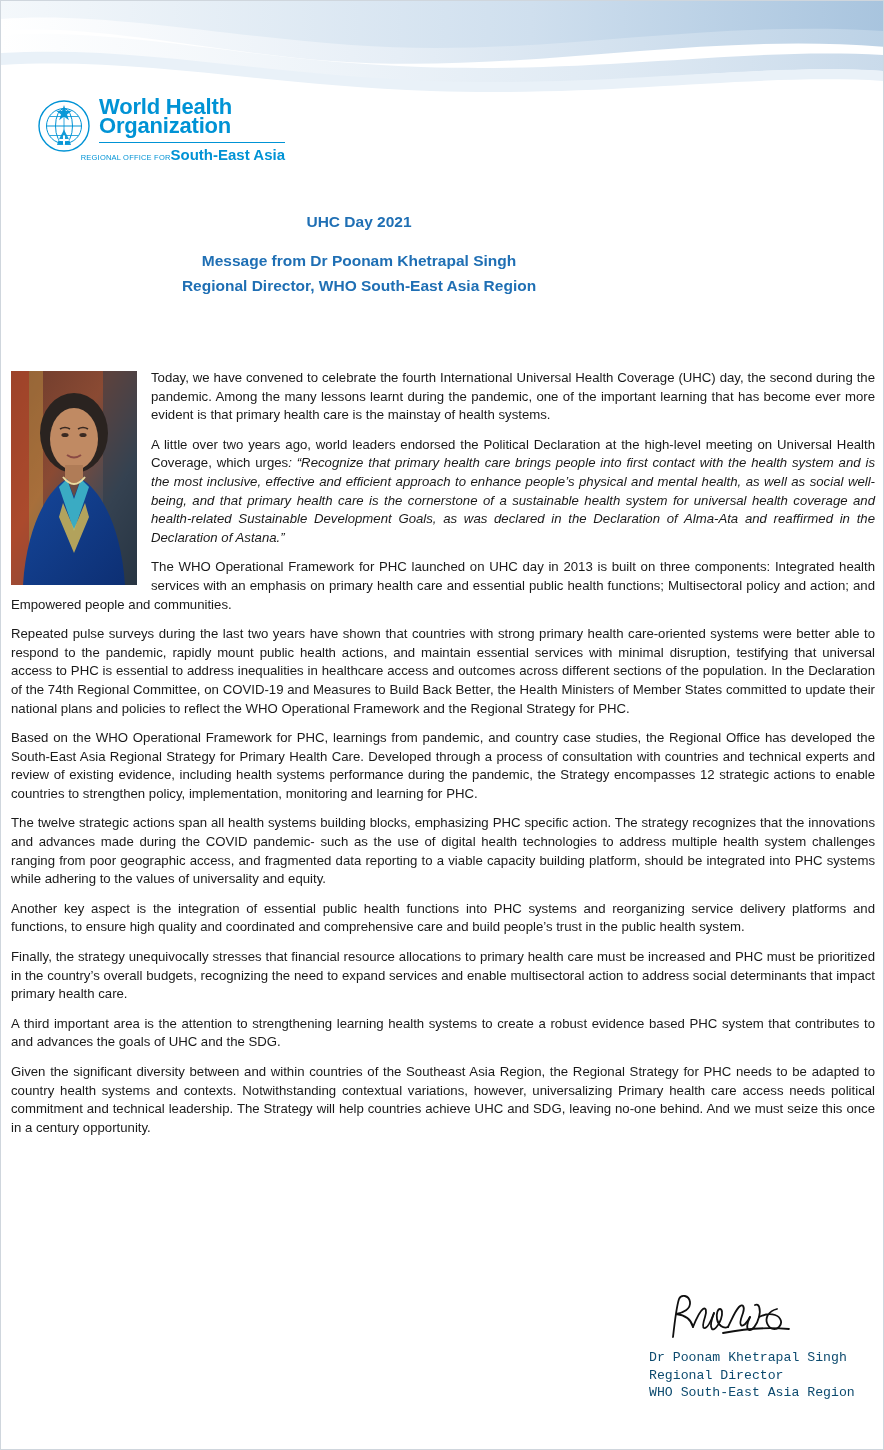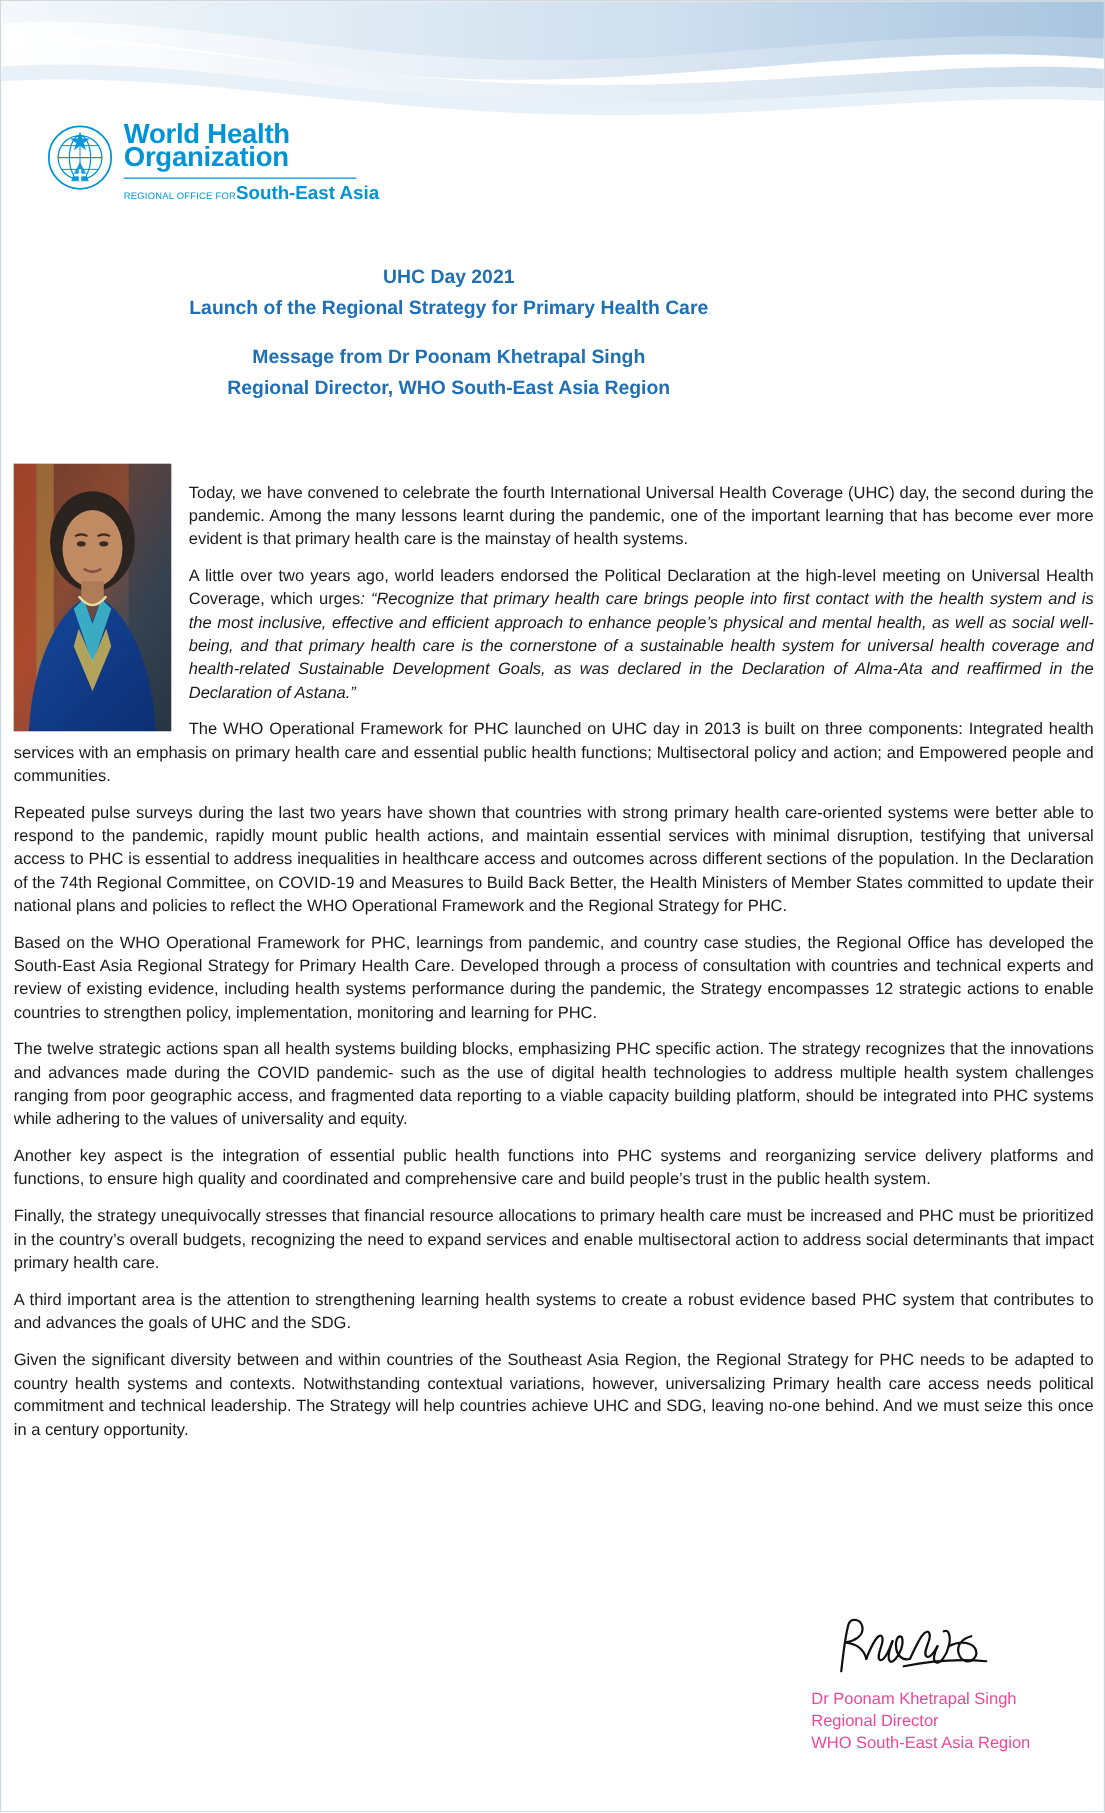--- a/index.html
+++ b/index.html
@@ -58,20 +58,21 @@
     line-height: 19px;
     letter-spacing: -0.2px;
   }
   .logo-sub {
     margin-top: 7px;
     display: flex;
     align-items: baseline;
     border-top: 1.5px solid #0093d5;
     padding-top: 3px;
     width: 186px;
+    justify-content: flex-end;
   }
   .logo-sub-small {
     font-size: 7.5px;
     color: #0093d5;
     letter-spacing: 0.2px;
     white-space: nowrap;
   }
   .logo-sub-strong {
     font-size: 15px;
     font-weight: bold;
@@ -119,37 +120,38 @@
     background: #2b2b33;
   }
   .portrait svg { display: block; }
   p.para {
     margin: 0 0 11px 0;
     font-size: 13.2px;
     line-height: 18.6px;
     text-align: justify;
     color: #1a1a1a;
   }
-  p.para.first { margin-top: 16px; }
+  p.para.first { margin-top: 0; }
   .quote {
     font-style: italic;
   }
 
   
   .sign-block {
     position: absolute;
     left: 648px;
     top: 1288px;
     width: 230px;
   }
   .sign-svg { margin-left: 14px; }
   .sign-name {
     font-size: 13.2px;
     line-height: 17.5px;
-    color: #ec4899;
+    color: #0c4a6e;
+    font-family: Liberation Mono, monospace;
   }
 </style>
 </head>
 <body>
 
 <div class="page">
 
   <div class="wave-band">
     <svg width="884" height="96" viewBox="0 0 884 96" xmlns="http://www.w3.org/2000/svg" aria-hidden="true">
       <defs>
@@ -198,21 +200,20 @@
       <div class="logo-line2">Organization</div>
       <div class="logo-sub">
         <span class="logo-sub-small">REGIONAL OFFICE FOR</span>
         <span class="logo-sub-strong">South-East Asia</span>
       </div>
     </div>
   </div>
 
   <div class="title-block">
     <div class="title-1">UHC Day 2021</div>
-    <div class="title-2">Launch of the Regional Strategy for Primary Health Care</div>
     <div class="title-gap"></div>
     <div class="title-3">Message from Dr Poonam Khetrapal Singh</div>
     <div class="title-4">Regional Director, WHO South-East Asia Region</div>
   </div>
 
   <div class="body-block">
 
     <div class="portrait">
       <svg width="126" height="214" viewBox="0 0 126 214" xmlns="http://www.w3.org/2000/svg" aria-hidden="true">
         <defs>

